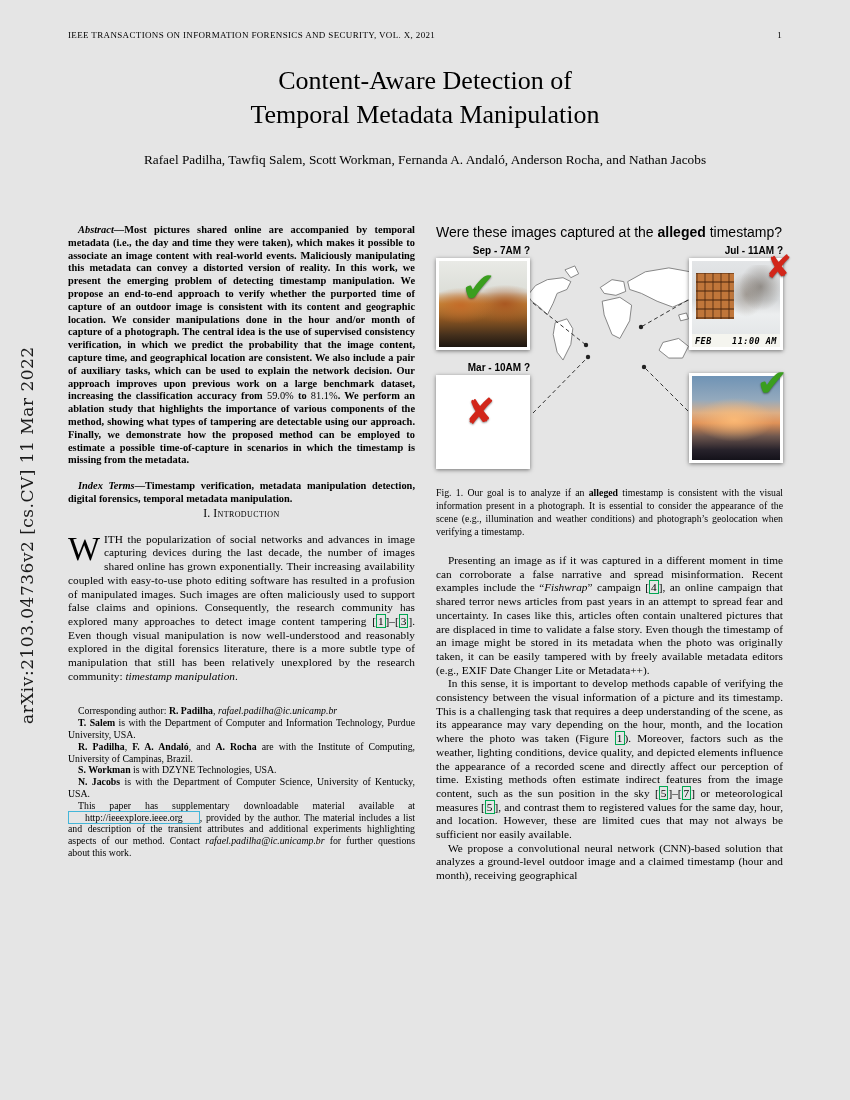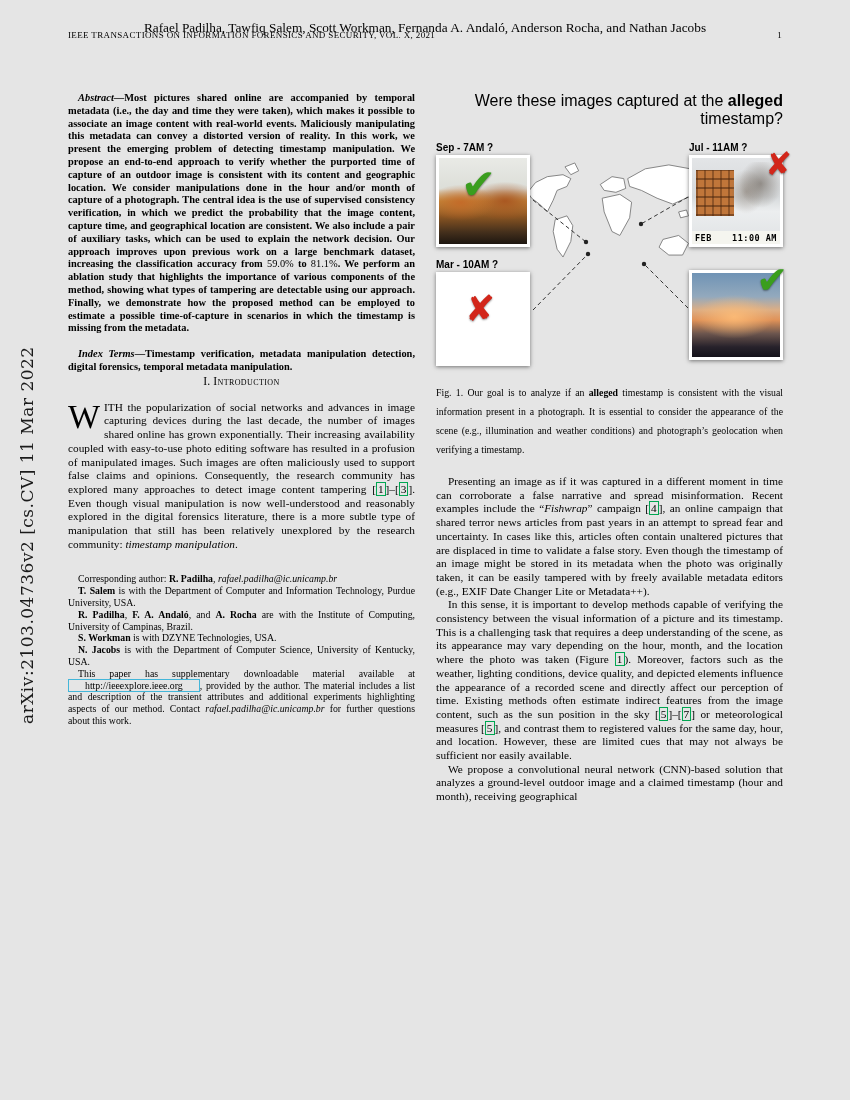--- a/index.html
+++ b/index.html
@@ -38,42 +38,42 @@
 
   
   .sg-it{font-style:italic;}
   .sg-bd{font-weight:bold;}
   .sg-nm{font-weight:400;}
   .gbox{border:1px solid var(--cite-green,#00a651);padding:0 1px;}
   .sg-lk{border:1px solid var(--link-blue,#43b6d9);padding:0 16px;}
 
   
   .fig{margin-bottom:16px;}
-  .fig-q{text-align:right;font-family:"Liberation Sans",sans-serif;font-size:16px;margin-bottom:14px;}
+  .fig-q{text-align:left;font-family:"Liberation Sans",sans-serif;font-size:14px;margin-bottom:5px;}
   .fig-canvas{position:relative;height:232px;}
   .map-svg{position:absolute;left:78px;top:12px;width:196px;height:208px;}
   .lines-svg{position:absolute;left:0;top:0;width:348px;height:232px;}
 
-  .photo-label{position:absolute;width:94px;text-align:left;
+  .photo-label{position:absolute;width:94px;text-align:right;
     font-family:"Liberation Sans",sans-serif;font-weight:bold;font-size:10px;}
   .label-tl{left:0;top:0;}   .label-tr{left:253px;top:0;}
   .label-bl{left:0;top:117px;} .label-br{left:253px;top:130px;}
 
   .card{position:absolute;width:94px;height:92px;background:#fff;border:3px solid #fff;
     box-shadow:0 1px 4px rgba(0,0,0,.5);}
   .card-tl{left:0;top:13px;} .card-tr{left:253px;top:13px;}
   .card-bl{left:0;top:130px;height:94px;} .card-br{left:253px;top:128px;height:90px;}
   .scene{position:absolute;left:0;top:0;right:0;bottom:0;overflow:hidden;}
 
   .scene-autumn{background:
     radial-gradient(55% 30% at 25% 52%, rgba(196,106,40,.95), rgba(196,106,40,0) 70%),
     radial-gradient(60% 32% at 75% 50%, rgba(168,85,32,.95), rgba(168,85,32,0) 70%),
     linear-gradient(180deg,#e9eae6 0%,#dcded8 36%,#c28a3c 50%,#8a5522 68%,#45301c 86%,#1d1610 100%);}
 
-  .scene-winter{background:linear-gradient(180deg,#e3e5e7 0%,#d6d9db 45%,#eceeef 62%,#dfe2e4 100%);}
+  .scene-winter{background:linear-gradient(180deg,#e3e5e7 0%,#d6d9db 45%,#eceeef 62%,#dfe2e4 100%);font-style:italic;}
   .w-building{position:absolute;left:4px;top:12px;width:38px;height:46px;background:#c0763a;
     background-image:repeating-linear-gradient(0deg,rgba(70,35,12,.5) 0 2px,transparent 2px 9px),
                      repeating-linear-gradient(90deg,rgba(70,35,12,.4) 0 2px,transparent 2px 8px);}
   .w-trees{position:absolute;right:0;top:4px;width:48px;height:54px;background:
     radial-gradient(60% 60% at 60% 40%,rgba(90,80,70,.55),transparent 75%),
     radial-gradient(50% 55% at 30% 55%,rgba(120,105,90,.45),transparent 75%);}
 
   .scene-night{background:
     radial-gradient(40% 25% at 50% 55%, rgba(60,70,100,.35), transparent 70%),
     linear-gradient(180deg,#05070d 0%,#0a1020 45%,#18233a 62%,#0a0d16 78%,#03040a 100%);}
@@ -90,34 +90,38 @@
     font-family:"DejaVu Sans Mono",monospace;font-size:8.5px;font-weight:bold;color:#000;letter-spacing:.5px;}
 
   .verdict{position:absolute;line-height:1;font-family:"DejaVu Sans",sans-serif;}
   .check{color:var(--check-green,#3a9e1e);text-shadow:0 1px 2px rgba(0,0,0,.45);}
   .cross{color:var(--cross-red,#d2261a);text-shadow:0 1px 2px rgba(0,0,0,.45);}
   .card-tl .verdict{left:22px;top:6px;font-size:42px;}
   .card-tr .verdict{right:-12px;top:-10px;font-size:32px;}
   .card-bl .verdict{left:26px;top:16px;font-size:36px;}
   .card-br .verdict{right:-8px;top:-12px;font-size:38px;}
 
-  .fig-cap{margin-top:9px;font-size:9.8px;line-height:19px;text-align:justify;display:block;}
+  .fig-cap{margin-top:9px;font-size:9.8px;line-height:13px;text-align:justify;display:block;}
 </style>
 </head>
 <body>
 
 <div class="page">
 
   <header class="running-head">
     <span>IEEE TRANSACTIONS ON INFORMATION FORENSICS AND SECURITY, VOL. X, 2021</span>
     <span>1</span>
   </header>
 
   <div class="arxiv">arXiv:2103.04736v2  [cs.CV]  11 Mar 2022</div>
 
+  <h1 class="title">
+    <span>Content-Aware Detection of</span><br>
+    <span>Temporal Metadata Manipulation</span>
+  </h1>
 
   <div class="authors">Rafael Padilha, Tawfiq Salem, Scott Workman, Fernanda A. Andaló, Anderson Rocha, and Nathan Jacobs</div>
 
   <div class="columns">
 
     <section class="col">
       <p class="abstract"><span class="sg-it">Abstract</span><span class="sg-tx">—Most pictures shared online are accompanied by temporal metadata (i.e., the day and time they were taken), which makes it possible to associate an image content with real-world events. Maliciously manipulating this metadata can convey a distorted version of reality. In this work, we present the emerging problem of detecting timestamp manipulation. We propose an end-to-end approach to verify whether the purported time of capture of an outdoor image is consistent with its content and geographic location. We consider manipulations done in the hour and/or month of capture of a photograph. The central idea is the use of supervised consistency verification, in which we predict the probability that the image content, capture time, and geographical location are consistent. We also include a pair of auxiliary tasks, which can be used to explain the network decision. Our approach improves upon previous work on a large benchmark dataset, increasing the classification accuracy from </span><span class="sg-nm">59.0%</span><span class="sg-tx"> to </span><span class="sg-nm">81.1%</span><span class="sg-tx">. We perform an ablation study that highlights the importance of various components of the method, showing what types of tampering are detectable using our approach. Finally, we demonstrate how the proposed method can be employed to estimate a possible time-of-capture in scenarios in which the timestamp is missing from the metadata.</span></p>
       <p class="abstract index-terms"><span class="sg-it">Index Terms</span><span class="sg-tx">—Timestamp verification, metadata manipulation detection, digital forensics, temporal metadata manipulation.</span></p>
 
       <h2 class="section-heading">

